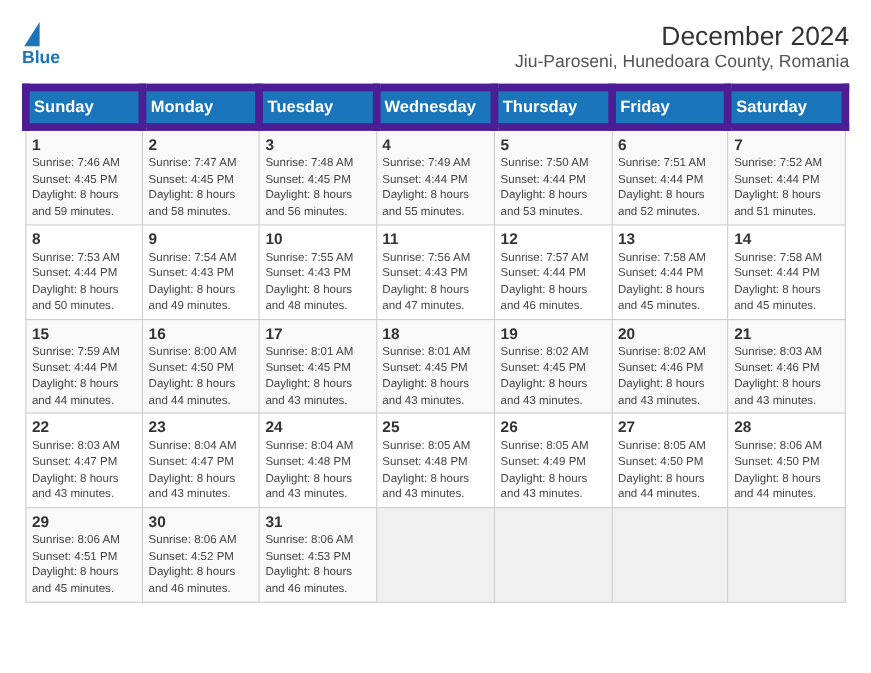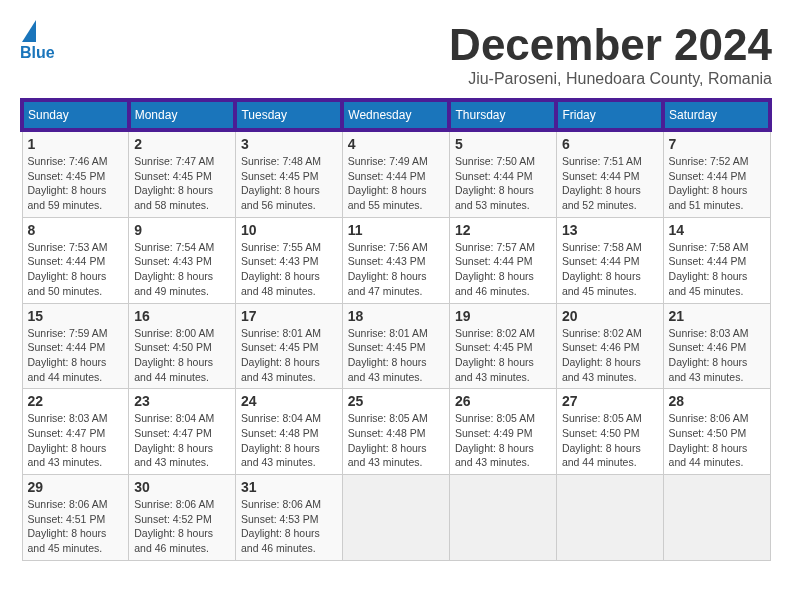--- a/index.html
+++ b/index.html
@@ -35,43 +35,43 @@
       height: 0;
       border-left: 14px solid transparent;
       border-bottom: 22px solid #1a75bb;
       margin-left: 2px;
       margin-bottom: 2px;
     }
     .title-block {
       text-align: right;
     }
     .title-block h1 {
-      font-size: 44px;
-      font-weight: bold;
+      font-size: 24px;
+      font-weight: normal;
       color: #333;
     }
     .title-block h2 {
       font-size: 16px;
       font-weight: normal;
       color: #555;
       margin-left: 12px;
     }
     .calendar {
       width: 100%;
       border-collapse: collapse;
       font-size: 11px;
     }
     .calendar thead th {
       background-color: #1a75bb;
       color: #fff;
       padding: 6px 4px;
       text-align: left;
-      font-size: 12px;
-      font-weight: normal;
-      border: 4px solid #4c1d95;
+      font-size: 15px;
+      font-weight: bold;
+      border: 7px solid #4c1d95;
     }
     .calendar tbody td {
       vertical-align: top;
       border: 1px solid #ccc;
       padding: 4px 5px;
       width: 108px;
       min-height: 70px;
     }
     .calendar tbody tr:nth-child(odd) td {
       background-color: #f9f9f9;

